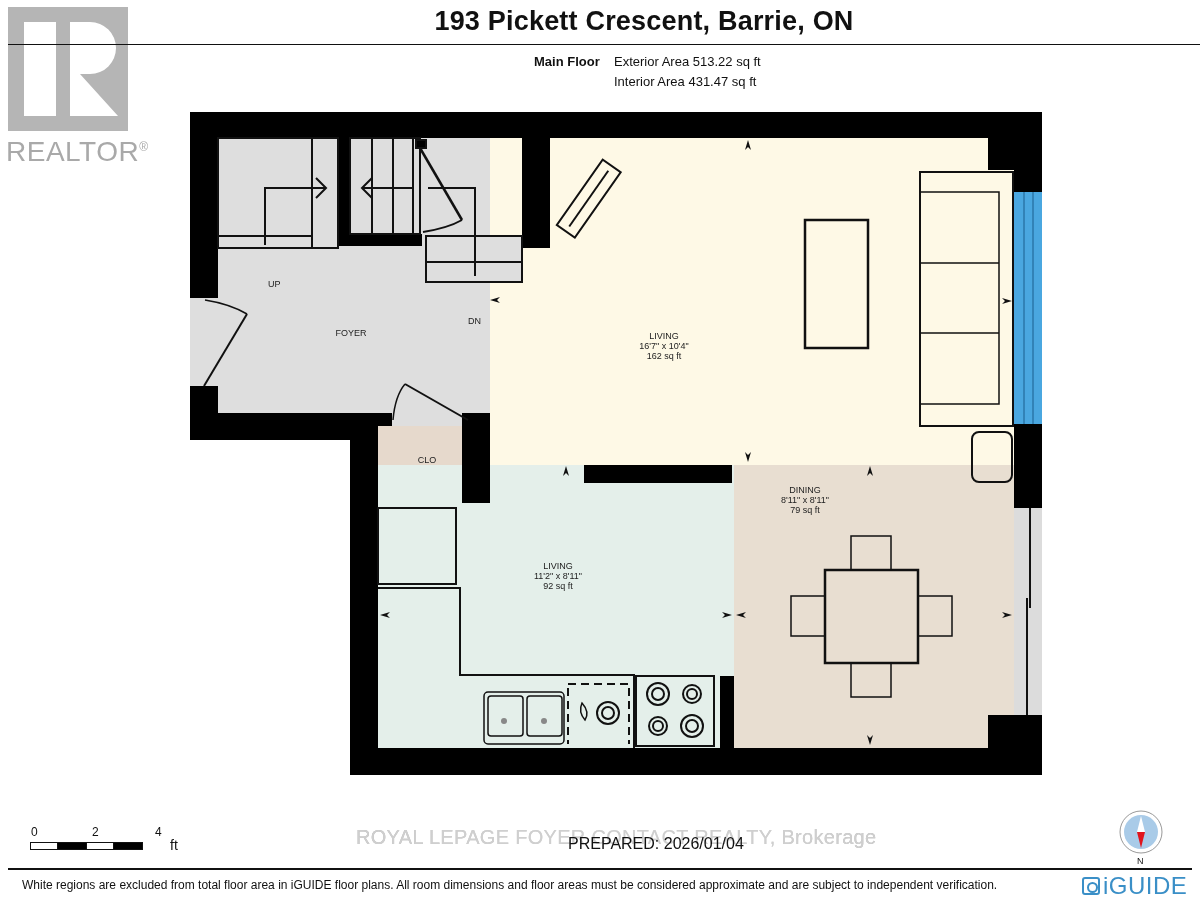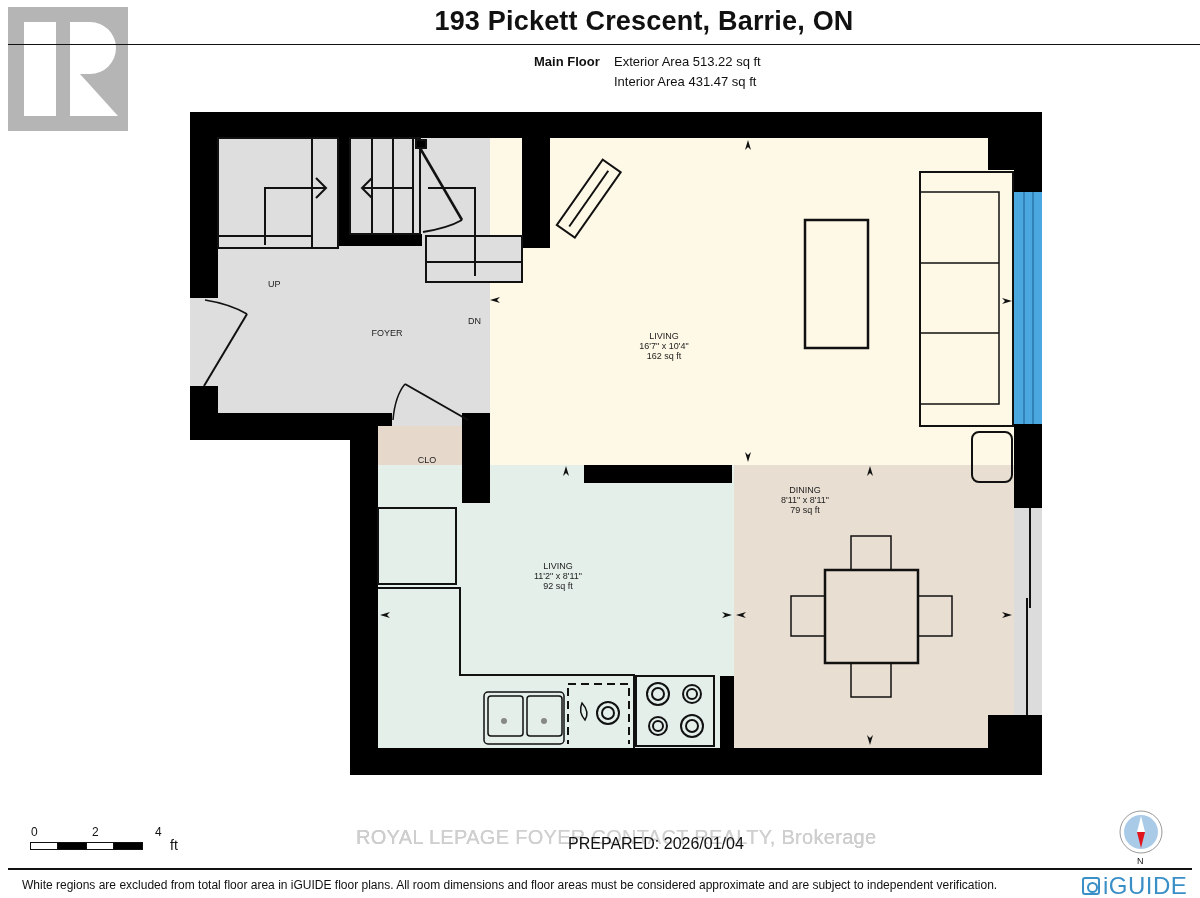--- a/index.html
+++ b/index.html
@@ -35,20 +35,21 @@
 <body>
 
 <div id="realtor-logo" class="abs">
   <div class="realtor-box">
     <svg width="120" height="124" viewBox="0 0 120 124">
       <rect x="16" y="15" width="32" height="94" fill="#fff"></rect>
       <path d="M62 15 H82 a26 26 0 0 1 0 52 H72 L110 109 H62 Z" fill="#fff"></path>
       <rect x="62" y="15" width="10" height="52" fill="#fff"></rect>
     </svg>
   </div>
+  <div class="realtor-word"><span>REALTOR</span><sup>®</sup></div>
 </div>
 
 <div id="title" class="abs">193 Pickett Crescent, Barrie, ON</div>
 <div id="title-rule" class="abs"></div>
 
 <div id="floor-label" class="abs">Main Floor</div>
 <div id="ext-area" class="abs">Exterior Area 513.22 sq ft</div>
 <div id="int-area" class="abs">Interior Area 431.47 sq ft</div>
 
 <svg id="plan" class="abs" viewBox="0 0 1200 898">
@@ -179,21 +180,21 @@
 <div class="room-text" style="left:805px; top:485px;">
   <div>DINING</div>
     <div>8'11" x 8'11"</div>
     <div>79 sq ft</div>
 </div>
 <div class="room-text" style="left:558px; top:561px;">
   <div>LIVING</div>
     <div>11'2" x 8'11"</div>
     <div>92 sq ft</div>
 </div>
-<div class="room-text" style="left:351px; top:328px;margin-left:36px;">
+<div class="room-text" style="left:351px; top:328px;">
     <div>FOYER</div>
   </div>
 <div class="room-text" style="left:427px; top:455px;">
     <div>CLO</div>
   </div>
 <div class="small-label" style="left:268px; top:279px;">UP</div>
 <div class="small-label" style="left:468px; top:316px;">DN</div>
 
 <div id="scale" class="abs">
   <span class="scale-num" style="left:1px;">0</span>

